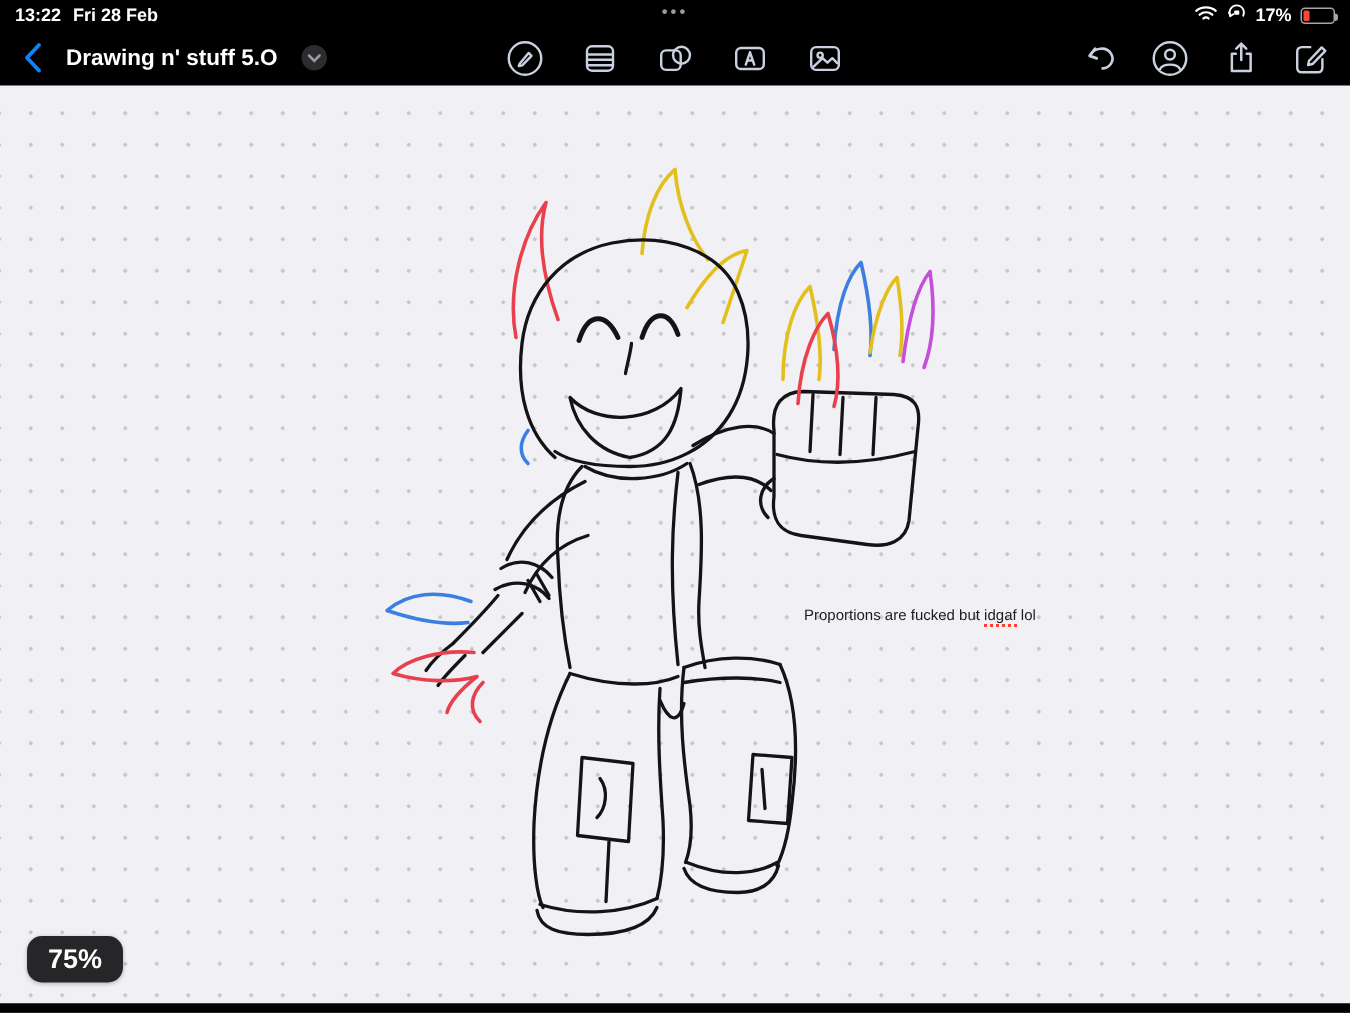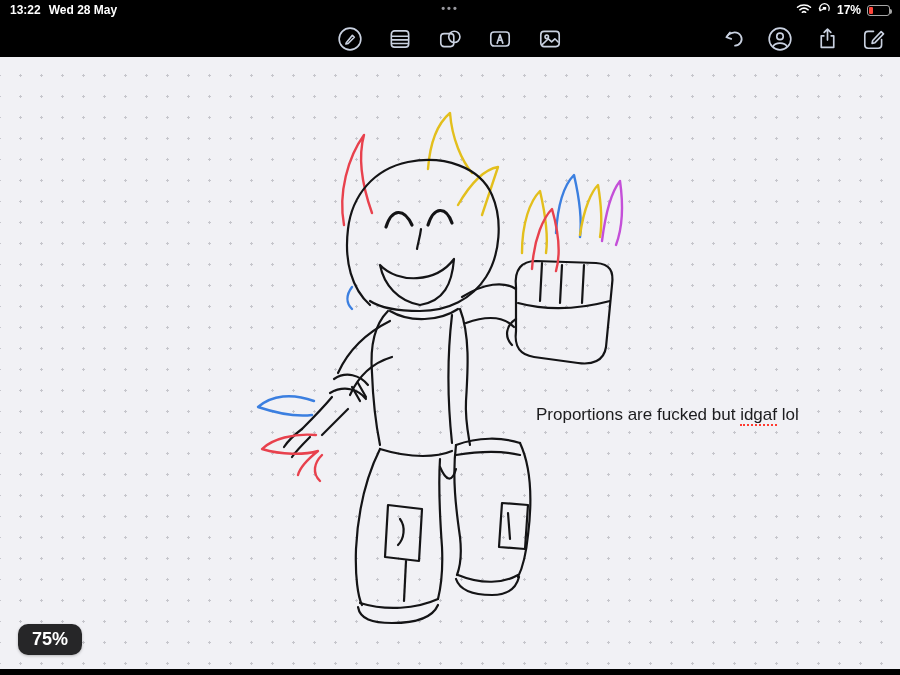--- a/index.html
+++ b/index.html
@@ -38,38 +38,38 @@
   .tool-btn svg { display:block; }
 
   
   .canvas { position:absolute; top:57px; left:0; width:900px; height:612px;
     background:#f1f1f5;
     background-image:radial-gradient(circle, #c6c6cc 1.1px, transparent 1.4px);
     background-size:21px 21px; background-position:10px 8px; overflow:hidden; }
   .sketch { position:absolute; inset:0; }
   .canvas-note { position:absolute; color:#1c1c1e; white-space:nowrap; }
   .note-1 { left:65px; top:247px; font-size:11px; letter-spacing:.2px; }
-  .note-2 { left:536px; top:348px; font-size:17px; }
+  .note-2 { left:536px; top:348px; font-size:10px; }
   .misspelled { border-bottom:2px dotted #ff3b30; }
   .zoom-badge { position:absolute; left:18px; top:567px; width:64px; height:31px;
     background:#262628; color:#fff; font-size:18px; font-weight:700;
     border-radius:10px; display:flex; align-items:center; justify-content:center; cursor:pointer;
     box-shadow:0 1px 3px rgba(0,0,0,.25); }
 
   .bottom-edge { position:absolute; left:0; right:0; bottom:0; height:6px; background:#000; }
 </style>
 </head>
 <body>
 
 <div class="screen">
 
   <div class="status-bar">
     <div class="status-left">
       <span>13:22</span>
-      <span>Wed 28 May</span>
+      <span>Fri 28 Feb</span>
     </div>
     <div class="mt-dots">•••</div>
     <div class="status-right">
       <span>
         <svg width="16" height="12" viewBox="0 0 16 12" fill="none" stroke="#fff" stroke-width="1.5" stroke-linecap="round">
           <path d="M1.5 4.2 C5 1.2 11 1.2 14.5 4.2"></path>
           <path d="M3.8 6.8 C6.3 4.8 9.7 4.8 12.2 6.8"></path>
           <path d="M6.3 9.3 C7.3 8.5 8.7 8.5 9.7 9.3"></path>
         </svg>
       </span>
@@ -82,20 +82,33 @@
       </span>
       <span>17%</span>
       <span class="battery">
         <span class="fill"></span>
           <span class="cap"></span>
       </span>
     </div>
   </div>
 
   <div class="nav-bar">
+    <div class="nav-left">
+      <div class="back-btn">
+        <svg width="13" height="21" viewBox="0 0 13 21" fill="none" stroke="#0a84ff" stroke-width="2.6" stroke-linecap="round" stroke-linejoin="round">
+          <path d="M11 2 L3 10.5 L11 19"></path>
+        </svg>
+      </div>
+      <span class="page-title">Drawing n' stuff 5.O</span>
+      <div class="title-badge">
+        <svg width="9" height="6" viewBox="0 0 9 6" fill="none" stroke="#9a9aa0" stroke-width="1.7" stroke-linecap="round">
+          <path d="M1 1 L4.5 4.6 L8 1"></path>
+        </svg>
+      </div>
+    </div>
 
     <div class="tool-center">
       <div class="tool-btn">
         <svg width="26" height="26" viewBox="0 0 24 24" fill="none" stroke="#c9d1e0" stroke-width="1.5" stroke-linecap="round" stroke-linejoin="round">
           <circle cx="12" cy="12" r="10"></circle>
           <path d="M8.6 15.4 L14.2 8.6 L16 10.4 L10.3 16.2 L8.2 16.6 Z"></path>
         </svg>
       </div>
       <div class="tool-btn">
         <svg width="26" height="26" viewBox="0 0 24 24" fill="none" stroke="#c9d1e0" stroke-width="1.5" stroke-linecap="round">

